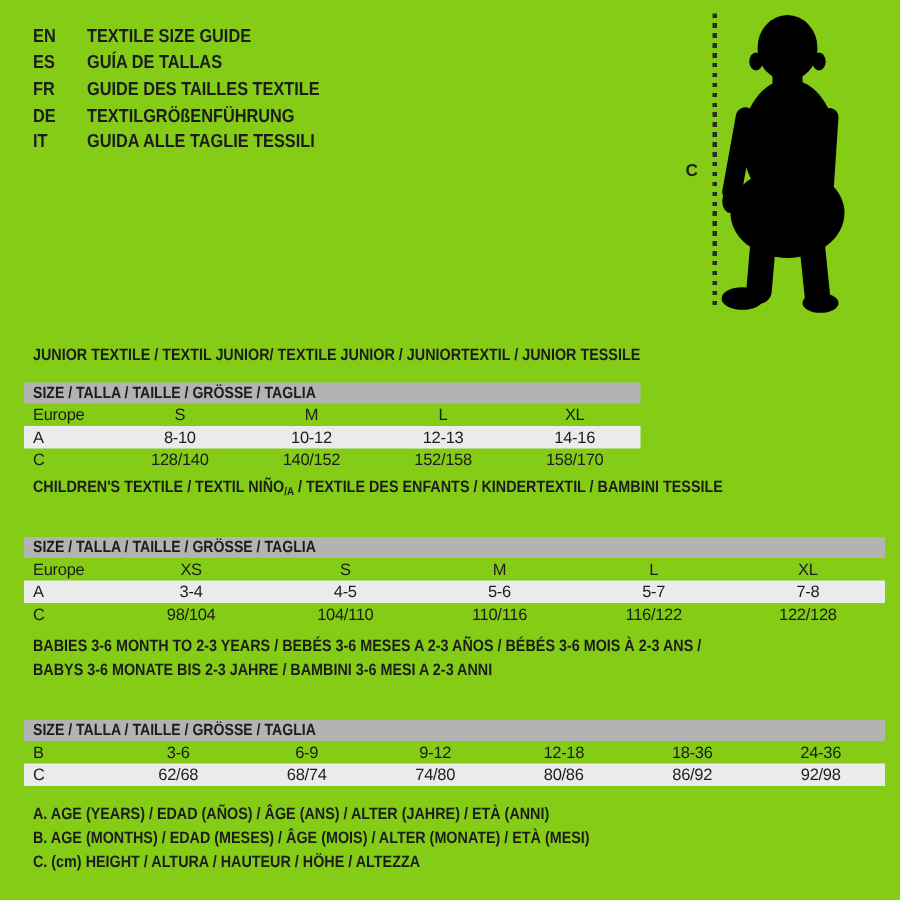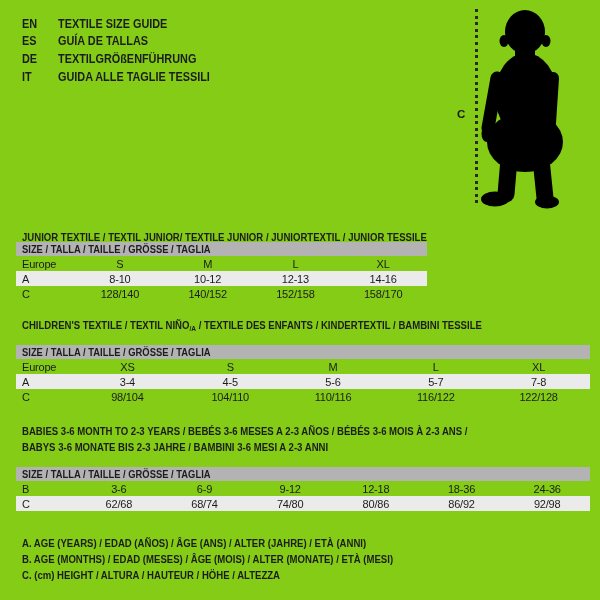--- a/index.html
+++ b/index.html
@@ -26,21 +26,21 @@
   #t2-title { top:319px; }
   #t3-title { top:424px; line-height:15.6px; }
   .sub { font-size:7.5px; position:relative; top:2px; }
 
   .tbl { position:absolute; left:16px; }
   .t1 { top:242px; width:411px; }
   .t2 { top:345px; width:574px; }
   .t3 { top:467px; width:574px; }
 
   .band { height:14px; background:#b3b3b3; display:flex; align-items:center; padding-left:6px;
-          font-size:10.8px; font-weight:700; }
+          font-size:10.8px; font-weight:700;margin-top:13px; }
   .row { display:grid; height:15.2px; align-items:center; font-size:11px; letter-spacing:-0.2px; }
   .t1 .row { grid-template-columns:60px 1fr 1fr 1fr 1fr; }
   .t2 .row { grid-template-columns:60px 1fr 1fr 1fr 1fr 1fr; }
   .t3 .row { grid-template-columns:60px 1fr 1fr 1fr 1fr 1fr 1fr; }
   .lbl { padding-left:6px; }
   .val { text-align:center; }
   .alt { background:#ebebeb; }
 
   
   .footnotes { position:absolute; left:22px; top:537px; }
@@ -52,20 +52,24 @@
 <div class="page">
 
   <div class="lang-block">
     <div class="lang-row">
       <span class="code"><span class="cond">EN</span></span>
       <span class="cond">TEXTILE SIZE GUIDE</span>
     </div>
     <div class="lang-row">
       <span class="code"><span class="cond">ES</span></span>
       <span class="cond">GUÍA DE TALLAS</span>
+    </div>
+    <div class="lang-row">
+      <span class="code"><span class="cond">FR</span></span>
+      <span class="cond">GUIDE DES TAILLES TEXTILE</span>
     </div>
     <div class="lang-row">
       <span class="code"><span class="cond">DE</span></span>
       <span class="cond">TEXTILGRÖßENFÜHRUNG</span>
     </div>
     <div class="lang-row">
       <span class="code"><span class="cond">IT</span></span>
       <span class="cond">GUIDA ALLE TAGLIE TESSILI</span>
     </div>
   </div>

